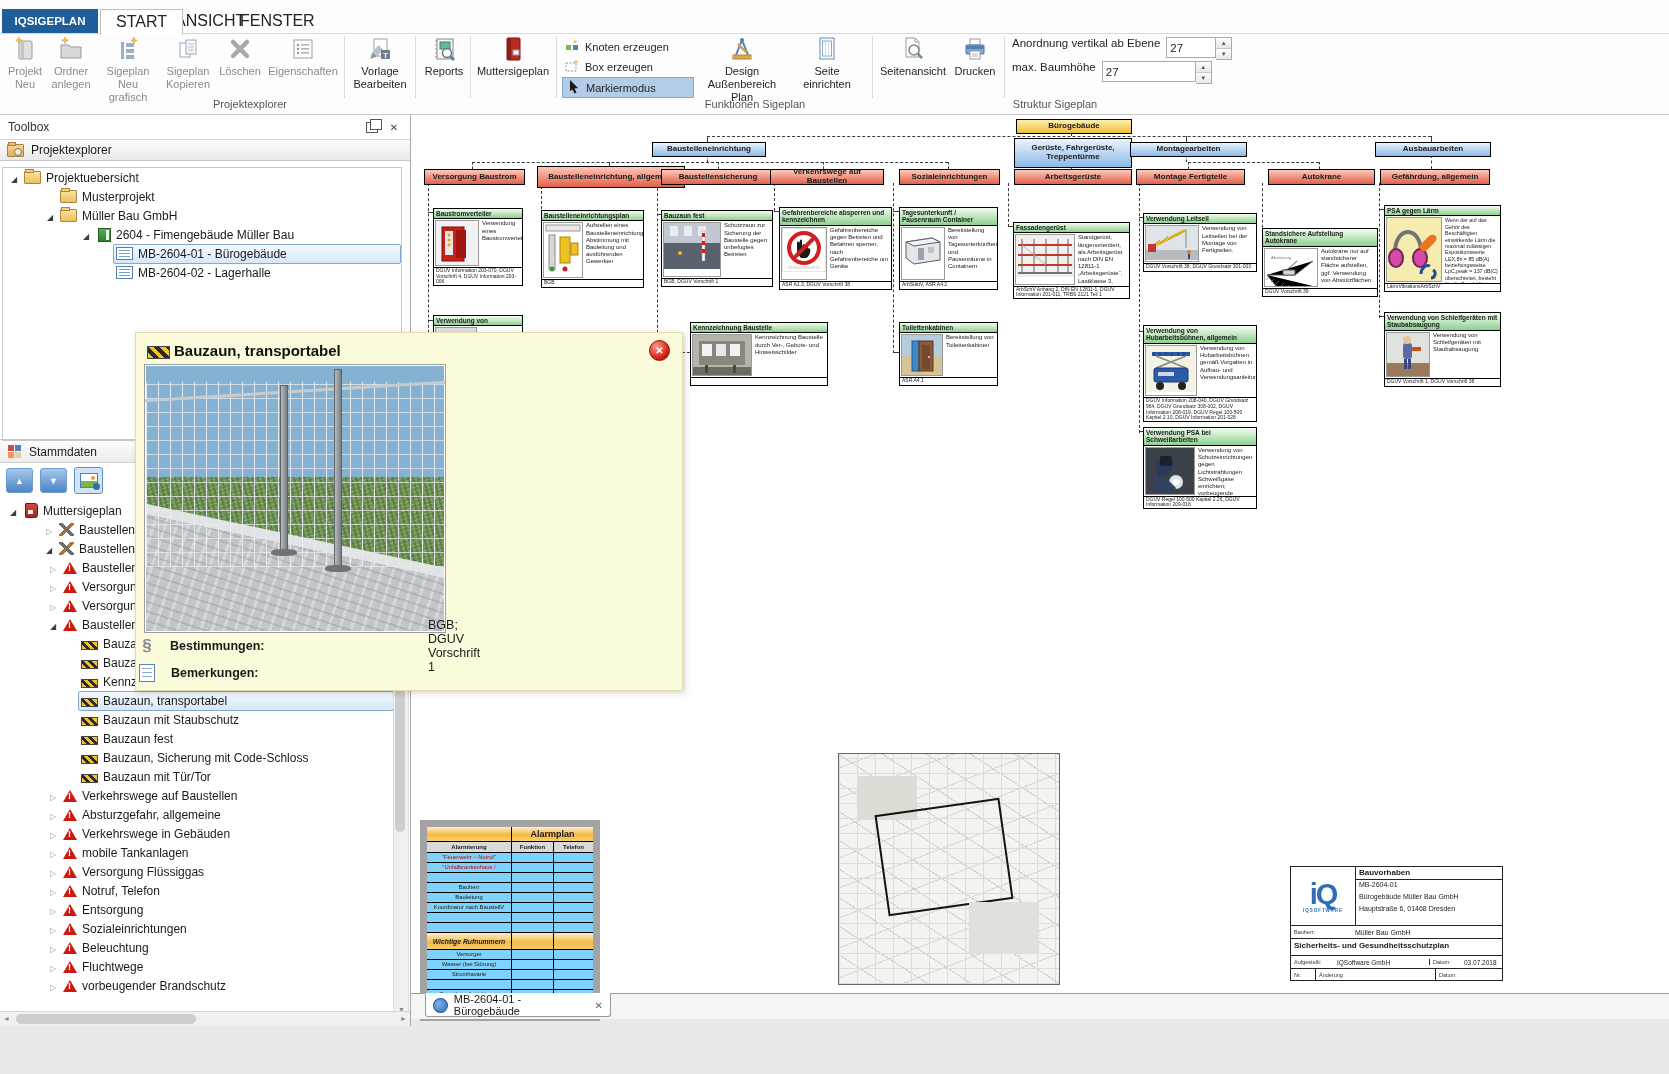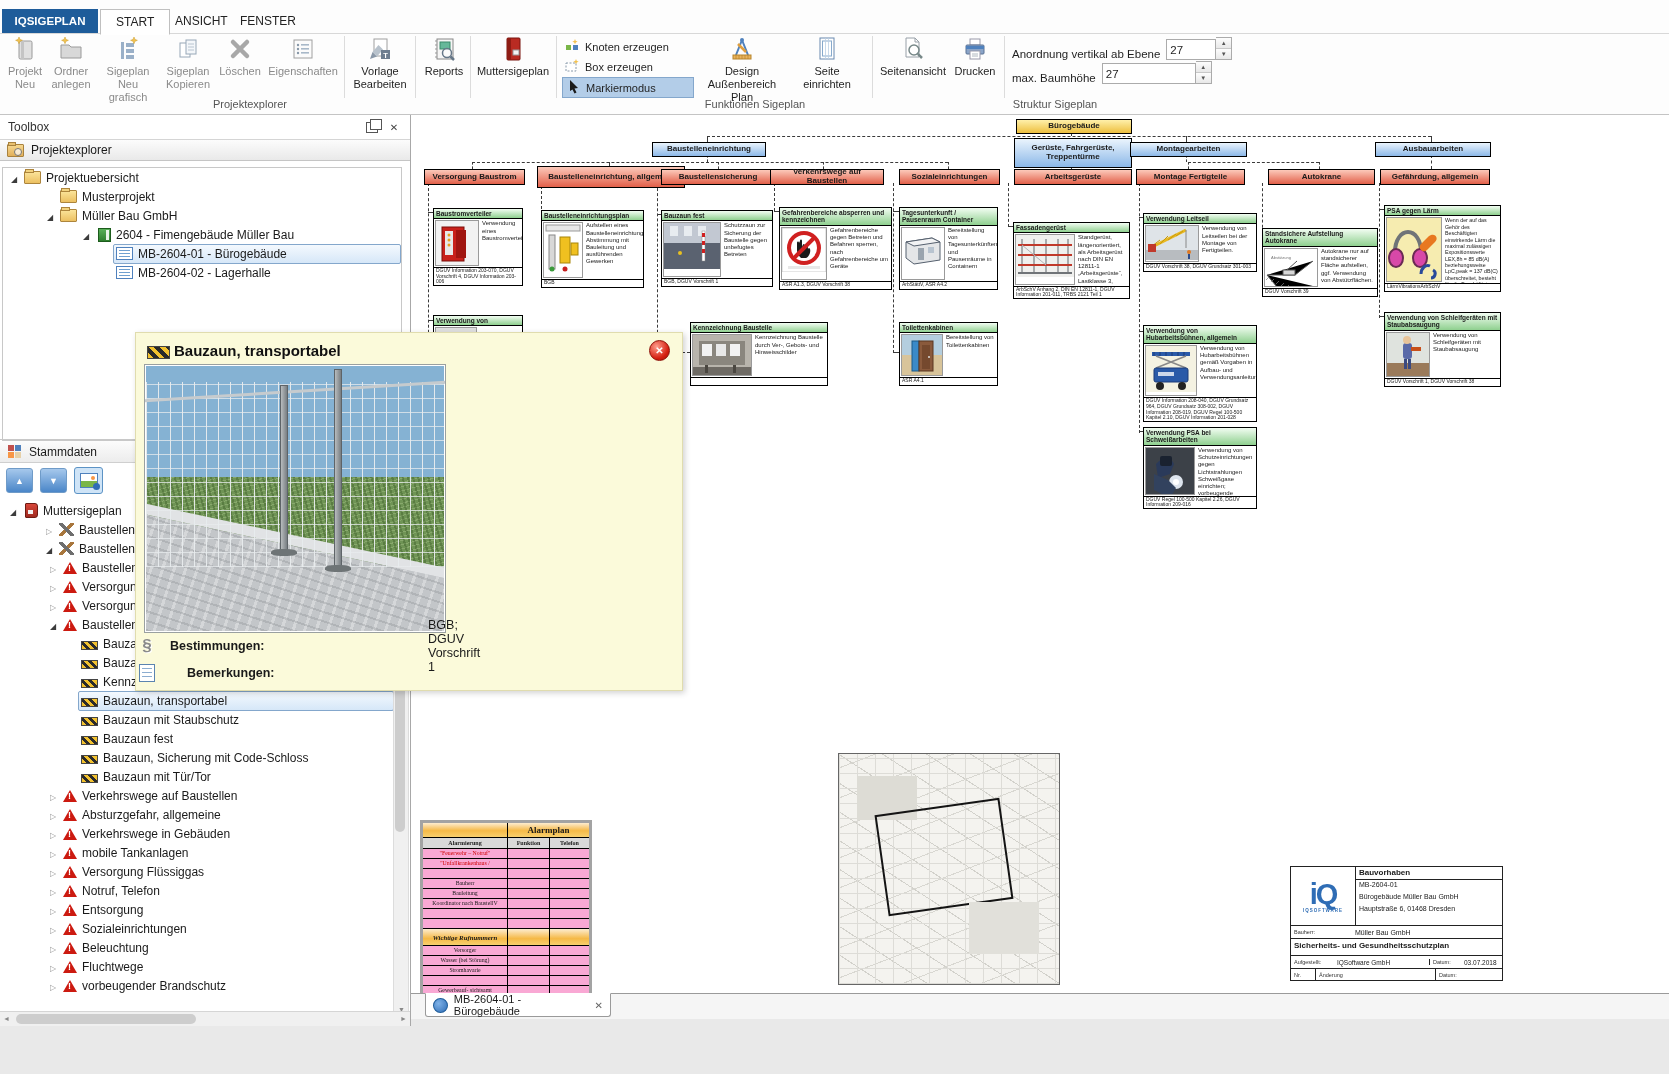--- a/index.html
+++ b/index.html
@@ -4,32 +4,32 @@
 <style>
   html,body{margin:0;padding:0;background:#d8d8d8;}
   .screen{position:relative;width:1669px;height:1074px;background:#e9e9e9;overflow:hidden;
           font-family:"Liberation Sans",sans-serif;color:#1a1a1a;font-size:12px;}
 
   
   .ribbon{position:absolute;left:0;top:0;width:1669px;height:114px;background:#fdfdfd;border-bottom:1px solid #c4c4c4;}
   .ribbon-content-line{position:absolute;left:0;top:33px;width:1669px;height:1px;background:#d8d8d8;}
   .apptab{position:absolute;left:2px;top:9px;width:96px;height:24px;background:#1e5c9a;color:#fff;
           font-weight:bold;font-size:11.5px;display:flex;align-items:center;justify-content:center;}
-  .rtab{position:absolute;top:9px;height:24px;padding:0 15px;display:flex;align-items:center;font-size:12px;color:#222;}
+  .rtab{position:absolute;top:9px;height:24px;padding:0 15px;display:flex;align-items:center;font-size:16px;color:#222;}
   .rtab.active{background:#fff;border:1px solid #c0c0c0;border-bottom:1px solid #fff;z-index:2;}
   .bigbtn{position:absolute;top:35px;display:flex;flex-direction:column;align-items:center;
           font-size:11px;line-height:13px;color:#8a8a8a;text-align:center;cursor:default;}
   .bigbtn.en{color:#1f1f1f;}
   .bicon{height:28px;display:flex;align-items:center;justify-content:center;margin-bottom:2px;}
   .vsep{position:absolute;top:36px;height:62px;width:1px;background:#dcdcdc;}
   .grplabel{position:absolute;top:98px;font-size:11px;color:#555;text-align:center;}
   .smallbtn{position:absolute;left:562px;width:124px;height:19px;display:flex;align-items:center;gap:5px;
             font-size:11px;color:#1f1f1f;padding:0 3px;}
   .smallbtn.sel{background:#b3cde8;border:1px solid #84a7cc;}
-  .spinrow{position:absolute;display:flex;align-items:flex-end;font-size:11.5px;color:#1f1f1f;}
+  .spinrow{position:absolute;display:flex;align-items:flex-start;font-size:11.5px;color:#1f1f1f;}
   .spinbox{height:19px;border:1px solid #ababab;background:#fff;display:flex;align-items:center;
            padding:0 3px;font-size:11.5px;}
   .spinarr{width:15px;height:21px;display:flex;flex-direction:column;border:1px solid #ababab;border-left:none;}
   .spinarr span{flex:1;display:flex;align-items:center;justify-content:center;font-size:6px;color:#555;background:linear-gradient(#fdfdfd,#e8e8e8);}
   .spinarr span + span{border-top:1px solid #c8c8c8;}
 
   
   .leftpanel{position:absolute;left:0;top:115px;width:410px;height:911px;background:#fff;border-right:1px solid #a8a8a8;z-index:3;}
   .tb-title{position:absolute;left:0;top:2px;right:0;height:20px;display:flex;align-items:center;padding:0 8px;font-size:12px;color:#333;}
   .winbtn{width:16px;height:15px;display:flex;align-items:center;justify-content:center;font-size:10px;color:#444;margin-left:6px;}
@@ -96,21 +96,21 @@
   .dash-v{position:absolute;border-left:1px dashed #3a3a3a;width:0;z-index:1;}
   .card{position:absolute;border:1px solid #000;background:#fff;display:flex;flex-direction:column;overflow:hidden;z-index:2;}
   .chead{background:linear-gradient(#f2fdf2,#8fd08f);border-bottom:1px solid #000;font-weight:bold;
          font-size:6.5px;line-height:1.15;padding:1px 2px;}
   .cbody{flex:1;display:flex;overflow:hidden;}
   .cimg{flex:none;border:1px solid #9a9a9a;margin:1px;overflow:hidden;position:relative;}
   .ctext{font-size:6px;line-height:1.2;padding:1px 2px;overflow:hidden;}
   .cfoot{border-top:1px solid #000;font-size:5px;line-height:1.15;padding:0 2px;min-height:7px;overflow:hidden;}
 
   
-  .alarm{position:absolute;left:420px;top:820px;width:166px;border:3px solid #a3a3a3;background:#f9a8d4;z-index:2;font-family:Liberation Serif, serif;}
+  .alarm{position:absolute;left:420px;top:820px;width:166px;border:7px solid #a3a3a3;background:#7dd3fc;z-index:2;}
   .a-title{display:flex;height:14px;background:linear-gradient(#fdeccf,#f5b947 55%,#f8cf6e);}
   .a-title .tcell1{width:84px;border-right:1px solid #000;}
   .a-title .tcell2{flex:1;display:flex;align-items:center;justify-content:center;font-size:9px;font-weight:bold;}
   .a-head{display:flex;height:10px;background:#d9d9d9;border-top:1px solid #000;font-size:6px;font-weight:bold;}
   .a-head span{display:flex;align-items:center;justify-content:center;}
   .arow{display:flex;min-height:9px;border-top:1px solid #000;font-size:5.8px;}
   .arow .c1{width:84px;border-right:1px solid #000;text-align:center;line-height:1.15;padding-top:1px;}
   .arow .c2{width:41px;border-right:1px solid #000;}
   .arow .c3{flex:1;}
   .arow.red .c1{color:#d00000;}
@@ -1173,21 +1173,21 @@
         <div class="base" style="left:60%;top:75%"></div>
       </div>
     </div>
     <div class="pop-row" style="top:303px">
       <span class="pop-sec-ic">§</span>
       <span class="pop-label">Bestimmungen:</span>
       <span class="pop-value">BGB; DGUV Vorschrift 1</span>
     </div>
     <div class="pop-row" style="top:331px">
       <span class="pop-list-ic"></span>
-      <span class="pop-label" style="margin-left:32px">Bemerkungen:</span>
+      <span class="pop-label" style="margin-left:16px">Bemerkungen:</span>
       <span class="pop-value"></span>
     </div>
   </div>
 
 </div>
 
 <style>
   
   .t0{padding-left:4px}.t1{padding-left:40px}.t2{padding-left:76px}.t3{padding-left:96px}
   .dep0{padding-left:4px}.dep1{padding-left:40px}.dep2{padding-left:44px}.dep3{padding-left:62px}

